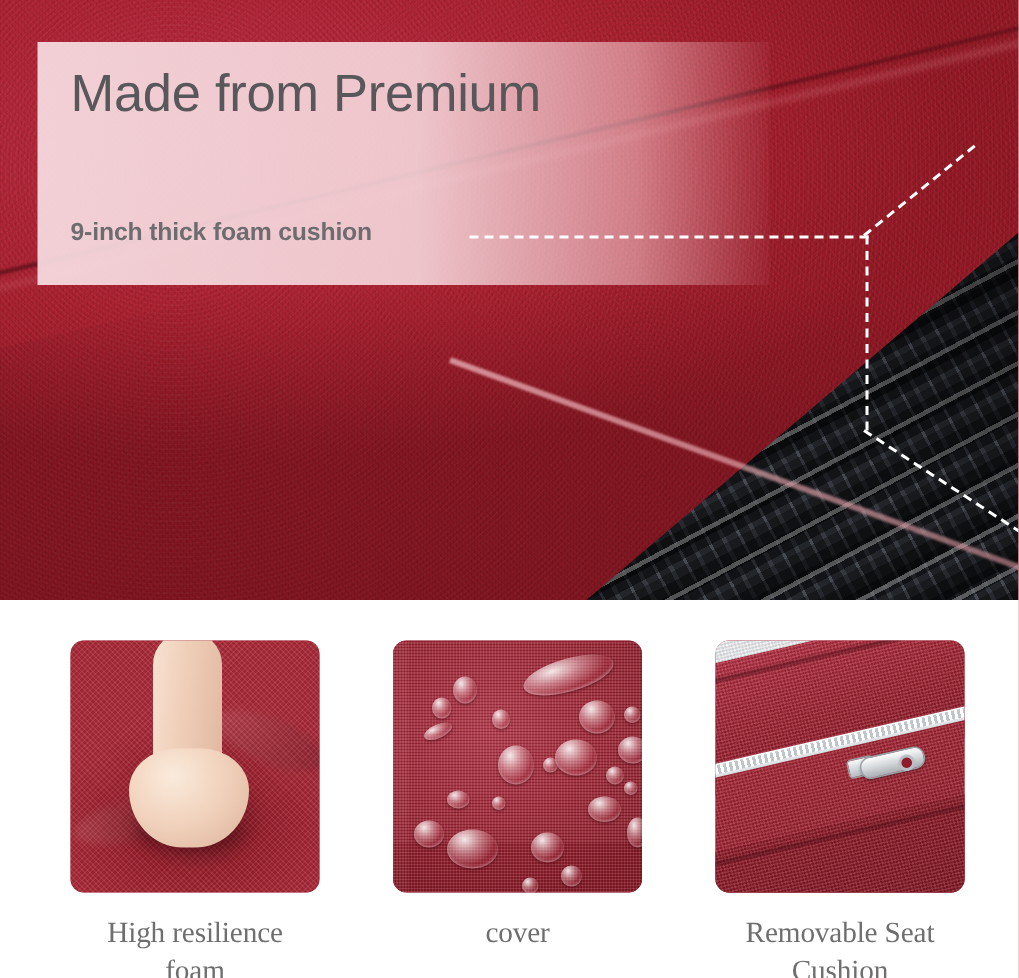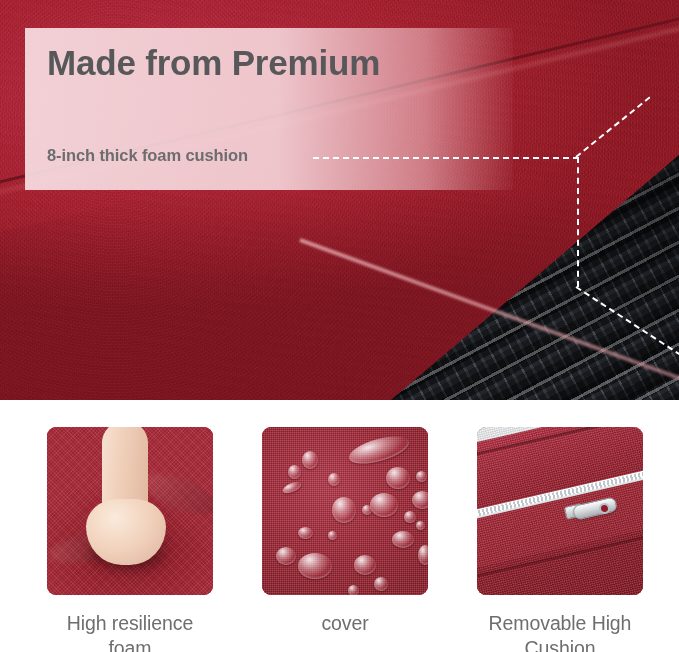--- a/index.html
+++ b/index.html
@@ -140,21 +140,21 @@
         rgba(238,186,192,.60) 82%,
         rgba(230,160,168,.05) 100%);
   }
 
   .headline {
     position: absolute;
     left: 47px; top: 40px;
     width: 470px;
     color: #58585a;
     font-size: 35px;
-    font-weight: 700;
+    font-weight: 400;
     line-height: 1.30;
     letter-spacing: -.2px;
   }
   .subline {
     position: absolute;
     left: 47px; top: 146px;
     color: #6d6d70;
     font-size: 16.5px;
     font-weight: 700;
     letter-spacing: -.1px;
@@ -189,20 +189,21 @@
     transform: rotate(33deg);
     transform-origin: left center;
   }
 
   
   .features {
     position: absolute;
     left: 0; top: 400px;
     width: 679px; height: 252px;
     background: #ffffff;
+    font-family: Liberation Serif, serif;
   }
   .feature {
     position: absolute;
     top: 27px;
     width: 166px;
   }
   .feature-1 { left: 47px; }
   .feature-2 { left: 262px; }
   .feature-3 { left: 477px; }
 
@@ -414,21 +415,21 @@
   <div class="wicker-holes"></div>
   <div class="wicker-shade"></div>
   <div class="cushion-edge"></div>
 
   <div class="overlay-panel"></div>
 
   <div class="headline">
     <div>Made from Premium</div>
   </div>
 
-  <div class="subline">8-inch thick foam cushion</div>
+  <div class="subline">9-inch thick foam cushion</div>
 
   <div class="dash-h"></div>
   <div class="dash-v"></div>
   <div class="dash-diag"></div>
   <div class="dash-diag2"></div>
 </div>
 
 <div class="features">
 
   <div class="feature feature-1">
@@ -489,18 +490,18 @@
       <div class="t3-weave"></div>
       <div class="t3-seam-top"></div>
       <div class="t3-seam-bot"></div>
       <div class="t3-zip-tape"></div>
       <div class="t3-zip-teeth"></div>
       <div class="t3-slider"></div>
       <div class="t3-pull"></div>
       <div class="t3-pull-hole"></div>
     </div>
     <div class="caption">
-      <div>Removable High</div>
+      <div>Removable Seat</div>
       <div>Cushion</div>
     </div>
   </div>
 
 </div>
 
 </body></html>

